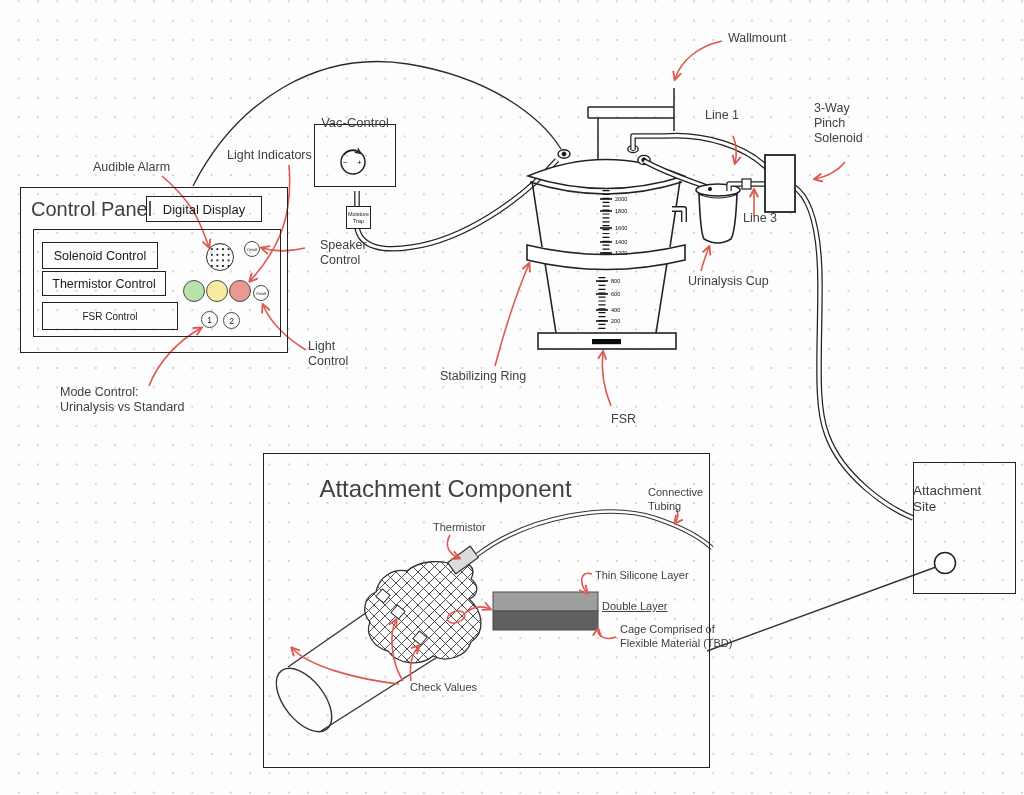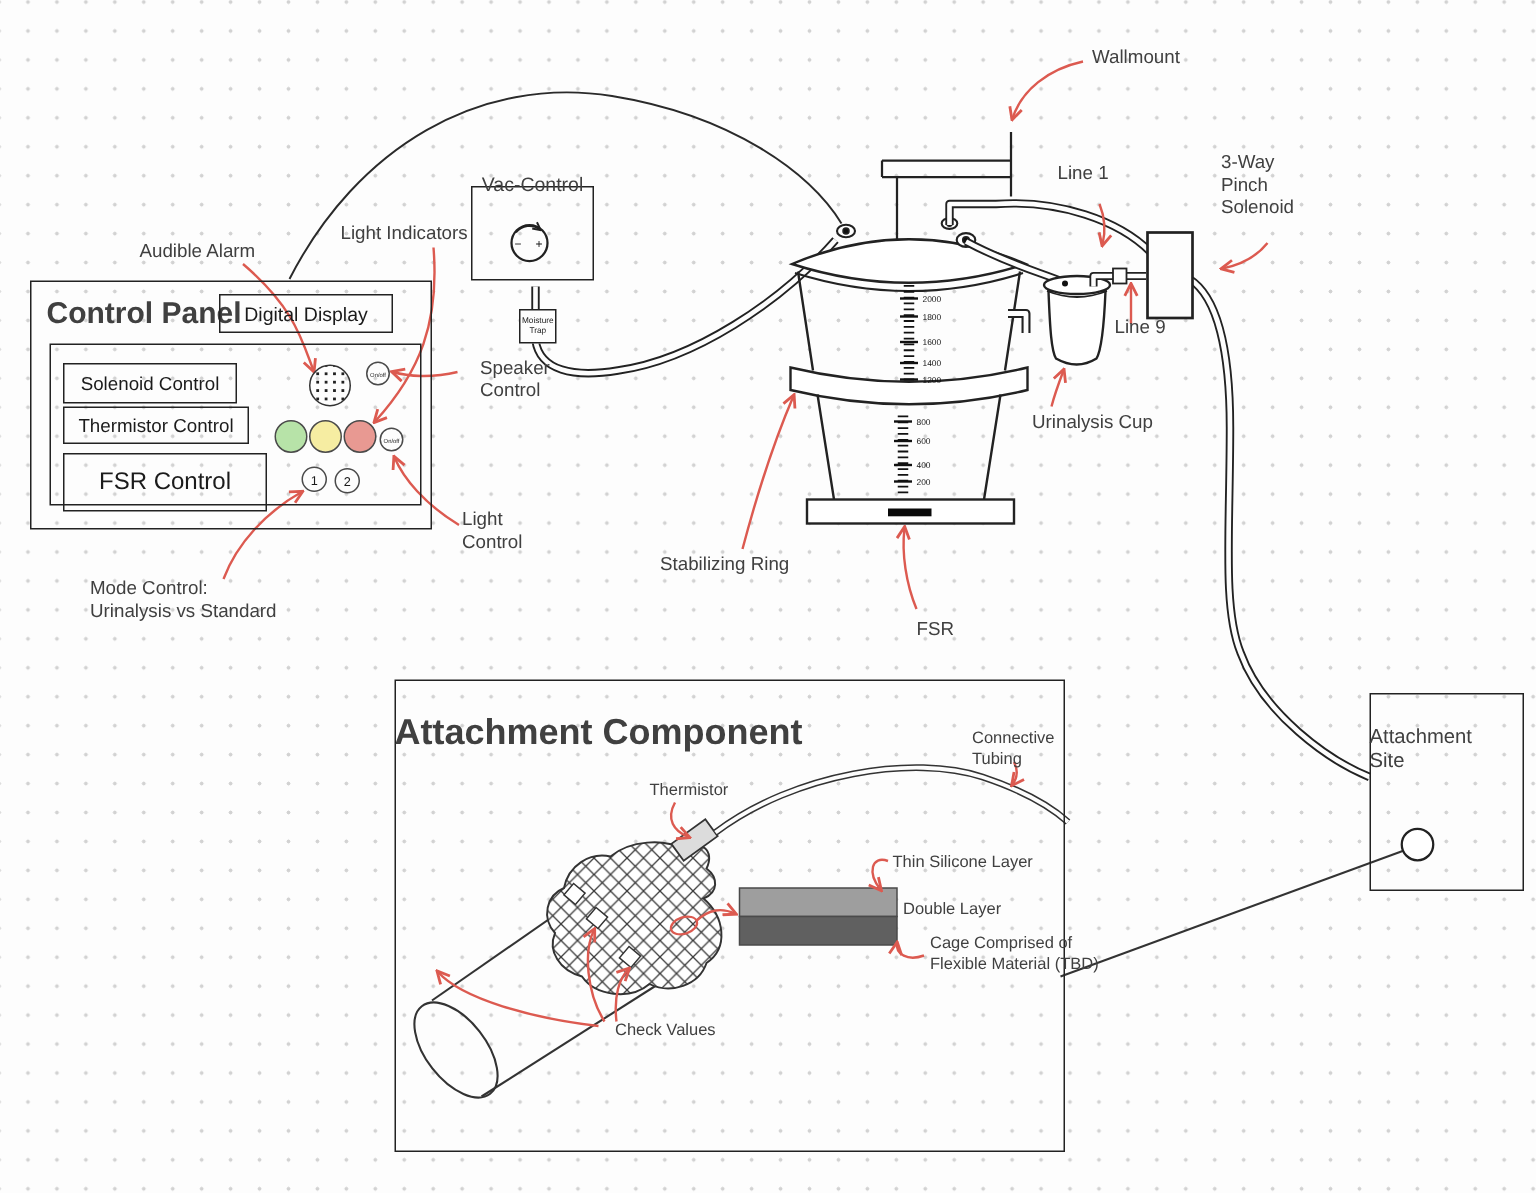--- a/index.html
+++ b/index.html
@@ -11,22 +11,22 @@
     font-family:"Liberation Sans","DejaVu Sans",sans-serif;color:#1b1b1b;
   }
   svg.draw{position:absolute;left:0;top:0}
   .box{position:absolute;border:1.6px solid #222;background:transparent;box-sizing:border-box}
   .thin{border-width:1.3px}
   .lbl{position:absolute;white-space:pre-line;font-size:12.5px;line-height:1.18;color:#404040}
   .sm{font-size:11px;line-height:1.25}
   .ctr{display:flex;align-items:center;justify-content:center;text-align:center}
   .circ{position:absolute;border:1.3px solid #4a4a4a;border-radius:50%;box-sizing:border-box;
         display:flex;align-items:center;justify-content:center}
-  .title{font-weight:700}
-  .under{}
+  .title{font-weight:400}
+  .under{text-decoration:underline}
   .speaker{
     position:absolute;border:1.4px solid #333;border-radius:50%;box-sizing:border-box;
     background-image:radial-gradient(circle,#222 1px,transparent 1.2px);
     background-size:5.6px 5.6px;background-position:2px 2.4px;
   }
 </style>
 </head>
 <body>
 
 <svg class="draw" width="1024" height="795" viewBox="0 0 1024 795">
@@ -196,21 +196,21 @@
     <ellipse cx="456" cy="617" rx="9" ry="5.5" transform="rotate(-18 456 617)" stroke-width="1.5"></ellipse>
   </g>
 </svg>
 
 <div class="box" style="left:20px;top:187px;width:268px;height:166px"></div>
 <div class="lbl title" style="left:31px;top:198px;font-size:20px">Control Panel</div>
 <div class="box thin ctr" style="left:146px;top:196px;width:116px;height:26px;font-size:13px">Digital Display</div>
 <div class="box thin" style="left:33px;top:229px;width:248px;height:108px"></div>
 <div class="box thin ctr" style="left:42px;top:242px;width:116px;height:27px;font-size:12.5px">Solenoid Control</div>
 <div class="box thin ctr" style="left:42px;top:271px;width:124px;height:25px;font-size:12.5px">Thermistor Control</div>
-<div class="box thin ctr" style="left:42px;top:302px;width:136px;height:39px;font-size:16px">FSR Control</div>
+<div class="box thin ctr" style="left:42px;top:302px;width:136px;height:28px;font-size:10px">FSR Control</div>
 
 <div class="speaker" style="left:206px;top:243px;width:28px;height:28px"></div>
 <div class="circ" style="left:244px;top:241px;width:16px;height:16px;font-size:3.9px">On/off</div>
 <div class="circ" style="left:183px;top:280px;width:22px;height:22px;background:#b7e3a8"></div>
 <div class="circ" style="left:206px;top:280px;width:22px;height:22px;background:#f6eda2"></div>
 <div class="circ" style="left:229px;top:280px;width:22px;height:22px;background:#e89992"></div>
 <div class="circ" style="left:253px;top:285px;width:16px;height:16px;font-size:3.9px">On/off</div>
 <div class="circ" style="left:201px;top:311px;width:17px;height:17px;font-size:8.5px">1</div>
 <div class="circ" style="left:223px;top:312px;width:17px;height:17px;font-size:8.5px">2</div>
 
@@ -225,27 +225,27 @@
 Control</div>
 <div class="lbl" style="left:308px;top:339px">Light
 Control</div>
 <div class="lbl" style="left:60px;top:385px">Mode Control:
 Urinalysis vs Standard</div>
 <div class="lbl" style="left:728px;top:31px">Wallmount</div>
 <div class="lbl" style="left:705px;top:108px">Line 1</div>
 <div class="lbl" style="left:814px;top:101px">3-Way
 Pinch
 Solenoid</div>
-<div class="lbl" style="left:743px;top:211px">Line 9</div>
+<div class="lbl" style="left:743px;top:211px">Line 3</div>
 <div class="lbl" style="left:688px;top:274px">Urinalysis Cup</div>
 <div class="lbl" style="left:440px;top:369px">Stabilizing Ring</div>
 <div class="lbl" style="left:611px;top:412px">FSR</div>
 
 <div class="box" style="left:263px;top:453px;width:447px;height:315px"></div>
-<div class="lbl title" style="left:263px;top:475px;width:365px;font-size:24px;text-align:left">Attachment Component</div>
+<div class="lbl title" style="left:263px;top:475px;width:365px;font-size:24px;text-align:center">Attachment Component</div>
 <div class="lbl sm" style="left:648px;top:486px">Connective
 Tubing</div>
 <div class="lbl sm" style="left:433px;top:521px">Thermistor</div>
 <div class="lbl sm" style="left:595px;top:569px">Thin Silicone Layer</div>
 <div class="lbl sm under" style="left:602px;top:600px">Double Layer</div>
 <div class="lbl sm" style="left:620px;top:623px">Cage Comprised of
 Flexible Material (TBD)</div>
 <div class="lbl sm" style="left:410px;top:681px">Check Values</div>
 
 <div class="box" style="left:913px;top:462px;width:103px;height:132px"></div>

